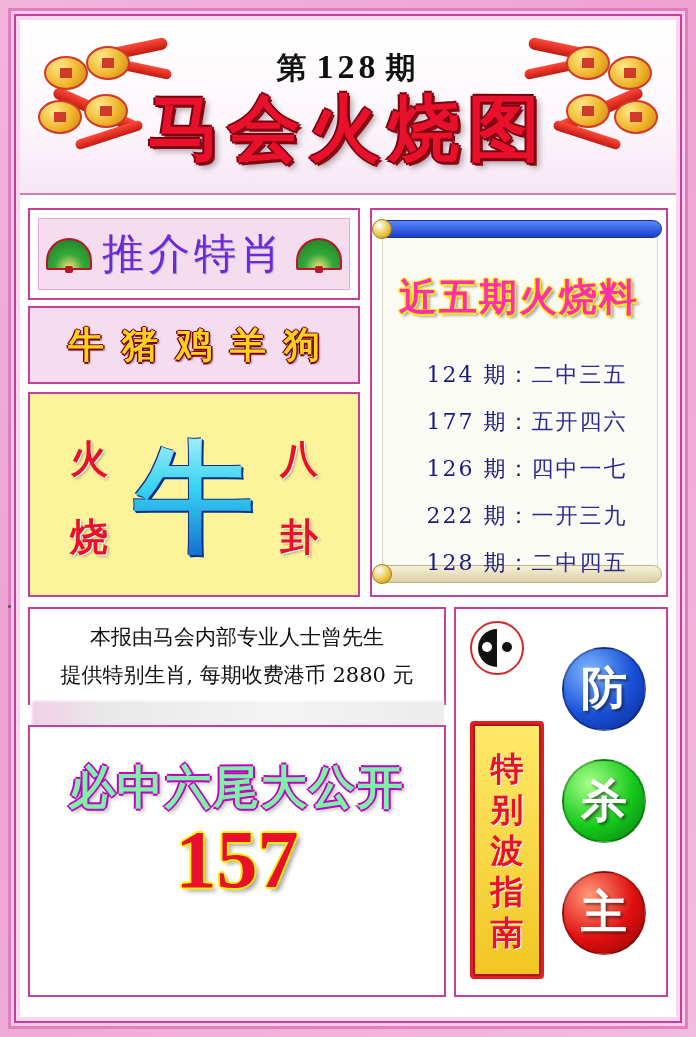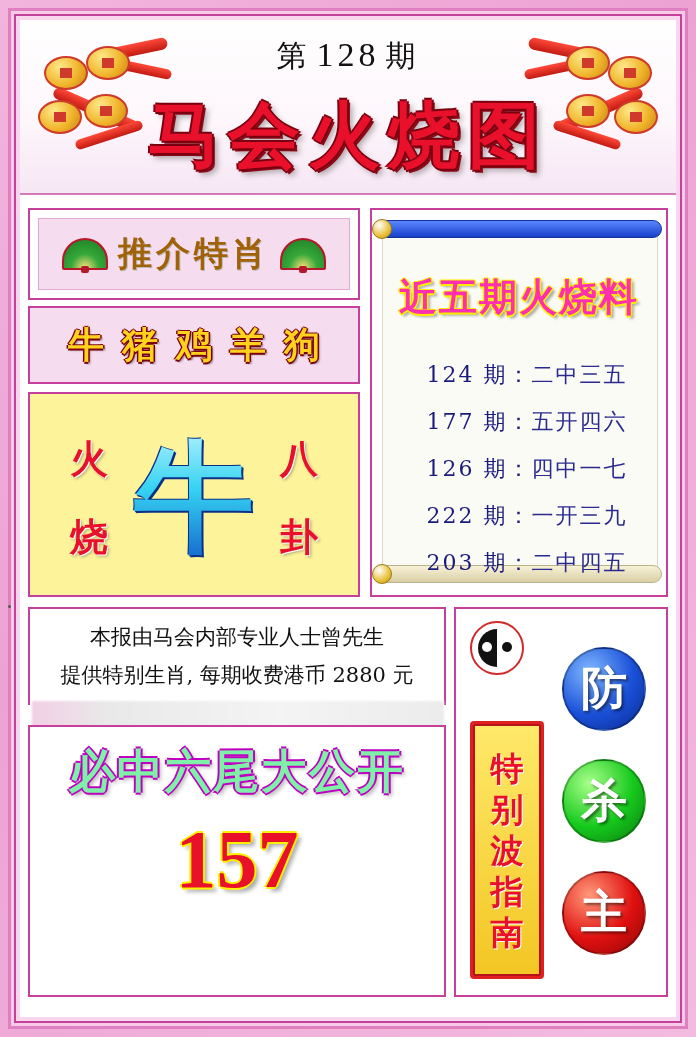--- a/index.html
+++ b/index.html
@@ -55,23 +55,23 @@
     width: 656px; height: 175px;
     background: linear-gradient(180deg,#ffffff 0%,#fdf6fb 60%,#f6e6f4 100%);
     border-bottom: 2px solid #d07ab8;
     box-sizing: border-box;
     overflow: hidden;
   }
   .issue {
     position: absolute;
     left: 50%;
     transform: translateX(-50%);
-    top: 16px;
+    top: 28px;
     font-size: 30px;
-    font-weight: normal;
+    font-weight: bold;
     color: #111;
     letter-spacing: 4px;
     white-space: nowrap;
   }
   .issue .num {
     color: #111;
     font-family: "Liberation Serif", serif;
     font-size: 34px;
     padding: 0 6px;
   }
@@ -83,21 +83,20 @@
     font-size: 72px;
     font-weight: bold;
     font-family: "DejaVu Serif", serif;
     color: #e8102a;
     letter-spacing: 8px;
     white-space: nowrap;
     text-shadow:
       2px 0 0 #7a0010, -2px 0 0 #7a0010, 0 2px 0 #7a0010, 0 -2px 0 #7a0010,
       3px 3px 0 #8d0a18, 5px 5px 6px rgba(0,0,0,0.35);
     line-height: 1;
-    margin-top: 7px;
   }
   
   .coins {
     position: absolute;
     top: 18px;
     width: 150px; height: 120px;
   }
   .coins.left { left: 18px; }
   .coins.right { right: 18px; }
   .coin {
@@ -139,24 +138,24 @@
     position: absolute;
     left: 8px; top: 8px; right: 8px; bottom: 8px;
     background: #f6dcef;
     border: 1px solid #e3a8d3;
     display: flex;
     align-items: center;
     justify-content: center;
     gap: 10px;
   }
   .tuijie-text {
-    font-size: 34px;
-    font-weight: bold;
-    font-family: "DejaVu Serif", serif;
-    color: #a16207;
+    font-size: 42px;
+    font-weight: normal;
+    font-family: "DejaVu Serif", serif;
+    color: #6d28d9;
     letter-spacing: 4px;
     text-shadow: 1px 1px 0 #bbb;
   }
   .fan {
     width: 46px; height: 32px;
     border-radius: 46px 46px 4px 4px;
     background: radial-gradient(circle at 50% 100%, #ffe27a 0%, #36a83a 40%, #1a7a22 100%);
     border: 2px solid #b5182a;
     box-sizing: border-box;
     position: relative;
@@ -325,21 +324,21 @@
 
   
   .box-lucky {
     left: 28px; top: 725px;
     width: 418px; height: 272px;
     background: #ffffff;
     border: 2px solid #c63f9b;
   }
   .lucky-head {
     position: absolute;
-    left: 0; right: 0; top: 14px;
+    left: 0; right: 0; top: 30px;
     text-align: center;
     font-size: 46px;
     font-weight: bold;
     font-family: "DejaVu Serif", serif;
     letter-spacing: 2px;
     color: #7ef0a8;
     text-shadow:
       2px 0 0 #c000c0, -2px 0 0 #c000c0, 0 2px 0 #c000c0, 0 -2px 0 #c000c0,
       3px 3px 4px rgba(0,0,0,0.3);
     white-space: nowrap;
@@ -522,21 +521,21 @@
       <div class="scroll-row">
         <span class="issue-no">177 期：</span><span>五开四六</span>
       </div>
       <div class="scroll-row">
         <span class="issue-no">126 期：</span><span>四中一七</span>
       </div>
       <div class="scroll-row">
         <span class="issue-no">222 期：</span><span>一开三九</span>
       </div>
       <div class="scroll-row">
-        <span class="issue-no">203 期：</span><span>二中四五</span>
+        <span class="issue-no">128 期：</span><span>二中四五</span>
       </div>
     </div>
   </div>
 
   <div class="box box-notice">
     <div class="notice-line l1">本报由马会内部专业人士曾先生</div>
     <div class="notice-line l2">提供特别生肖, 每期收费港币 2880 元</div>
     <div class="notice-blur"></div>
   </div>
 

